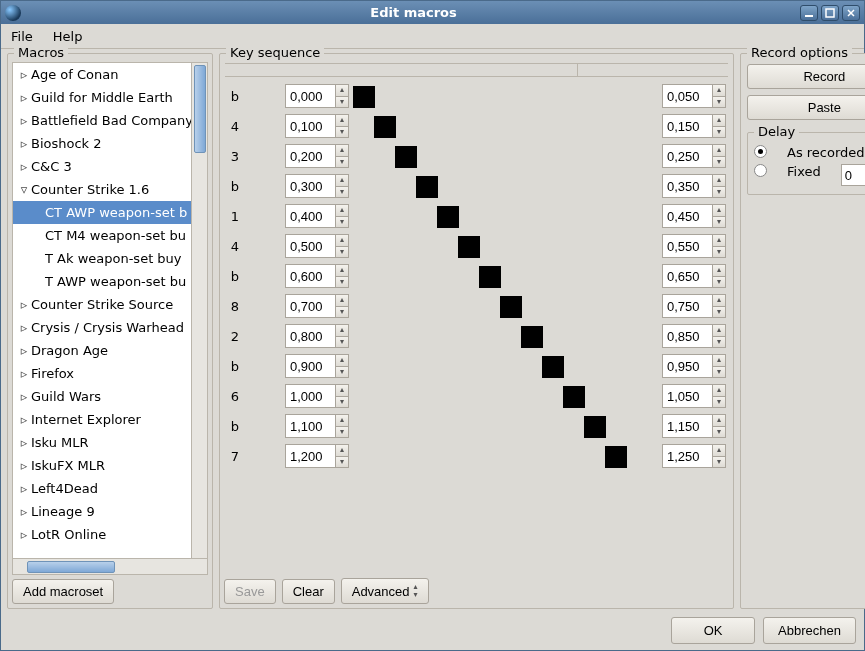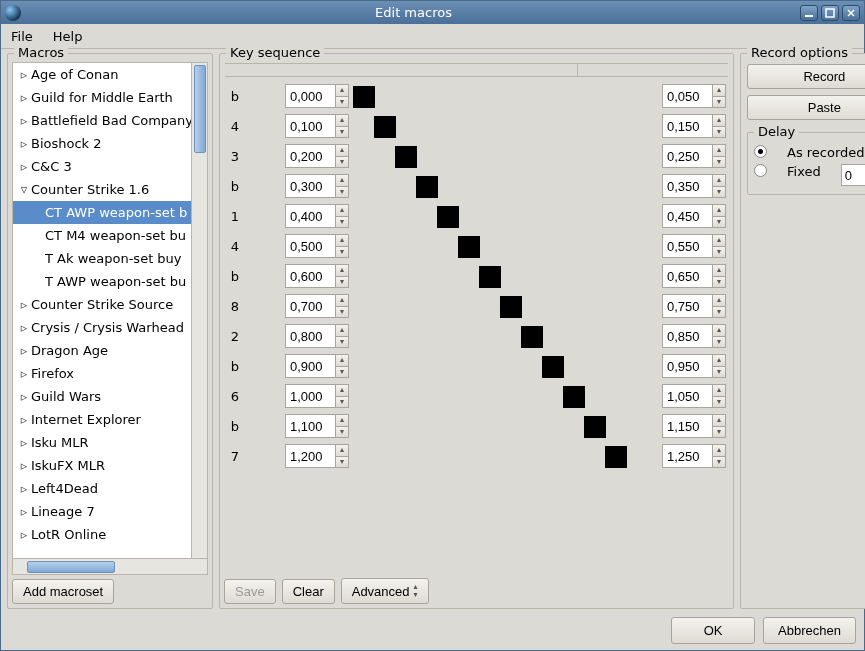--- a/index.html
+++ b/index.html
@@ -1,18 +1,18 @@
 <!DOCTYPE html>
 <html><head>
 <meta charset="utf-8">
 <style>
   * { box-sizing: border-box; }
   html, body { margin: 0; padding: 0; font-family: "DejaVu Sans", "Liberation Sans", Arial, sans-serif; font-size: 13px; background: #dcdad5; }
   .window { width: 865px; height: 651px; display: flex; flex-direction: column; border: 1px solid #4a6a8a; }
-  .titlebar { height: 23px; background: linear-gradient(to bottom, #6b8fb5, #4a6f98); display: flex; align-items: center; color: #fff; font-weight: normal; padding: 0 4px; }
+  .titlebar { height: 23px; background: linear-gradient(to bottom, #6b8fb5, #4a6f98); display: flex; align-items: center; color: #fff; font-weight: bold; padding: 0 4px; }
   .titlebar .app-icon { width: 16px; height: 16px; border-radius: 50%; background: radial-gradient(circle at 30% 30%, #88c8ff, #1a3a5a 70%); margin-right: 6px; flex: 0 0 auto; }
   .titlebar .title { flex: 1; text-align: center; font-size: 13px; }
   .titlebar .win-btns { display: flex; gap: 3px; }
   .titlebar .win-btn { width: 18px; height: 16px; background: linear-gradient(#7ea4c8,#4a6f98); border: 1px solid #2f4d6b; border-radius: 3px; display: flex; align-items: center; justify-content: center; color: #fff; }
   .titlebar .win-btn svg { display:block; }
   .menubar { height: 25px; background: #dcdad5; border-bottom: 1px solid #bab5ab; display: flex; align-items: center; padding: 0 6px; gap: 12px; }
   .menubar .menu-item { padding: 2px 4px; cursor: default; }
   .content { flex: 1; display: flex; flex-direction: column; padding: 4px 6px 6px 6px; gap: 4px; }
   .upper { flex: 1; display: flex; gap: 6px; min-height: 0; }
   .panel { border: 1px solid #bab5ab; border-radius: 2px; position: relative; background: #dcdad5; }
@@ -173,21 +173,21 @@
               <div class="tree-row">
                 <span class="expander">▹</span>
                 <span>IskuFX MLR</span>
               </div>
               <div class="tree-row">
                 <span class="expander">▹</span>
                 <span>Left4Dead</span>
               </div>
               <div class="tree-row">
                 <span class="expander">▹</span>
-                <span>Lineage 7</span>
+                <span>Lineage 9</span>
               </div>
               <div class="tree-row">
                 <span class="expander">▹</span>
                 <span>LotR Online</span>
               </div>
             </div>
           <div class="tree-vscroll">
               <div class="thumb"></div>
             </div>
           <div class="tree-hscroll">

